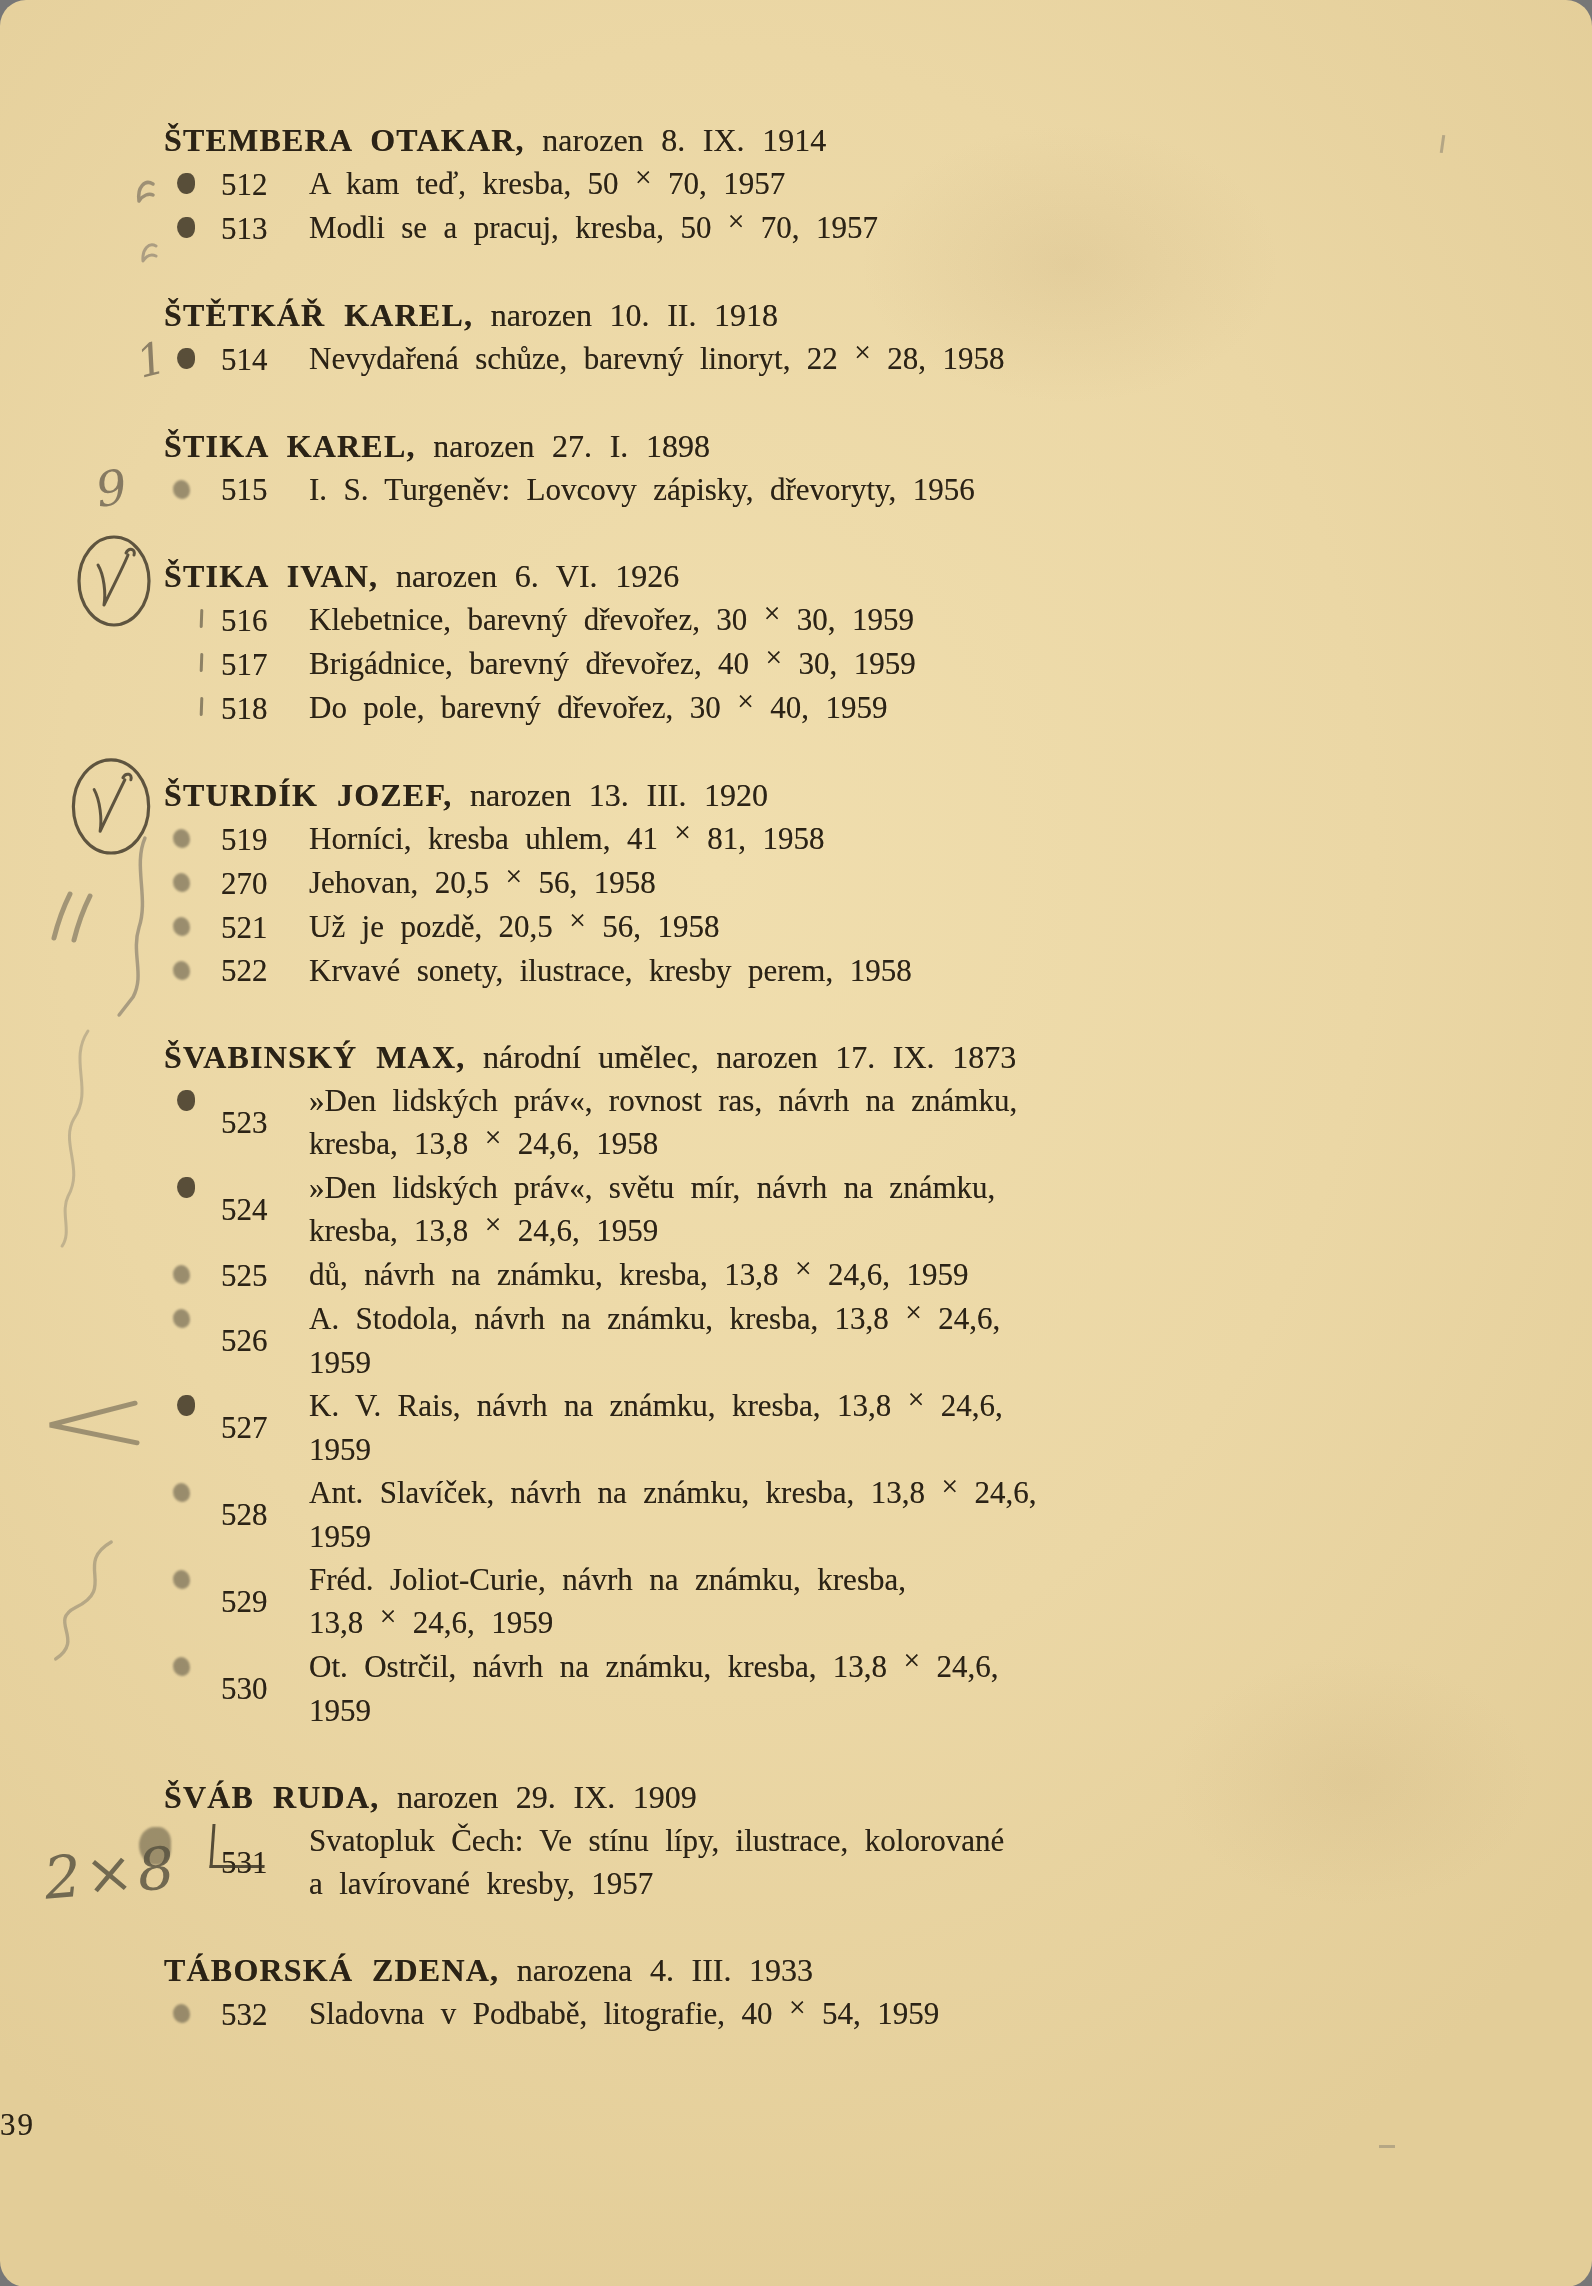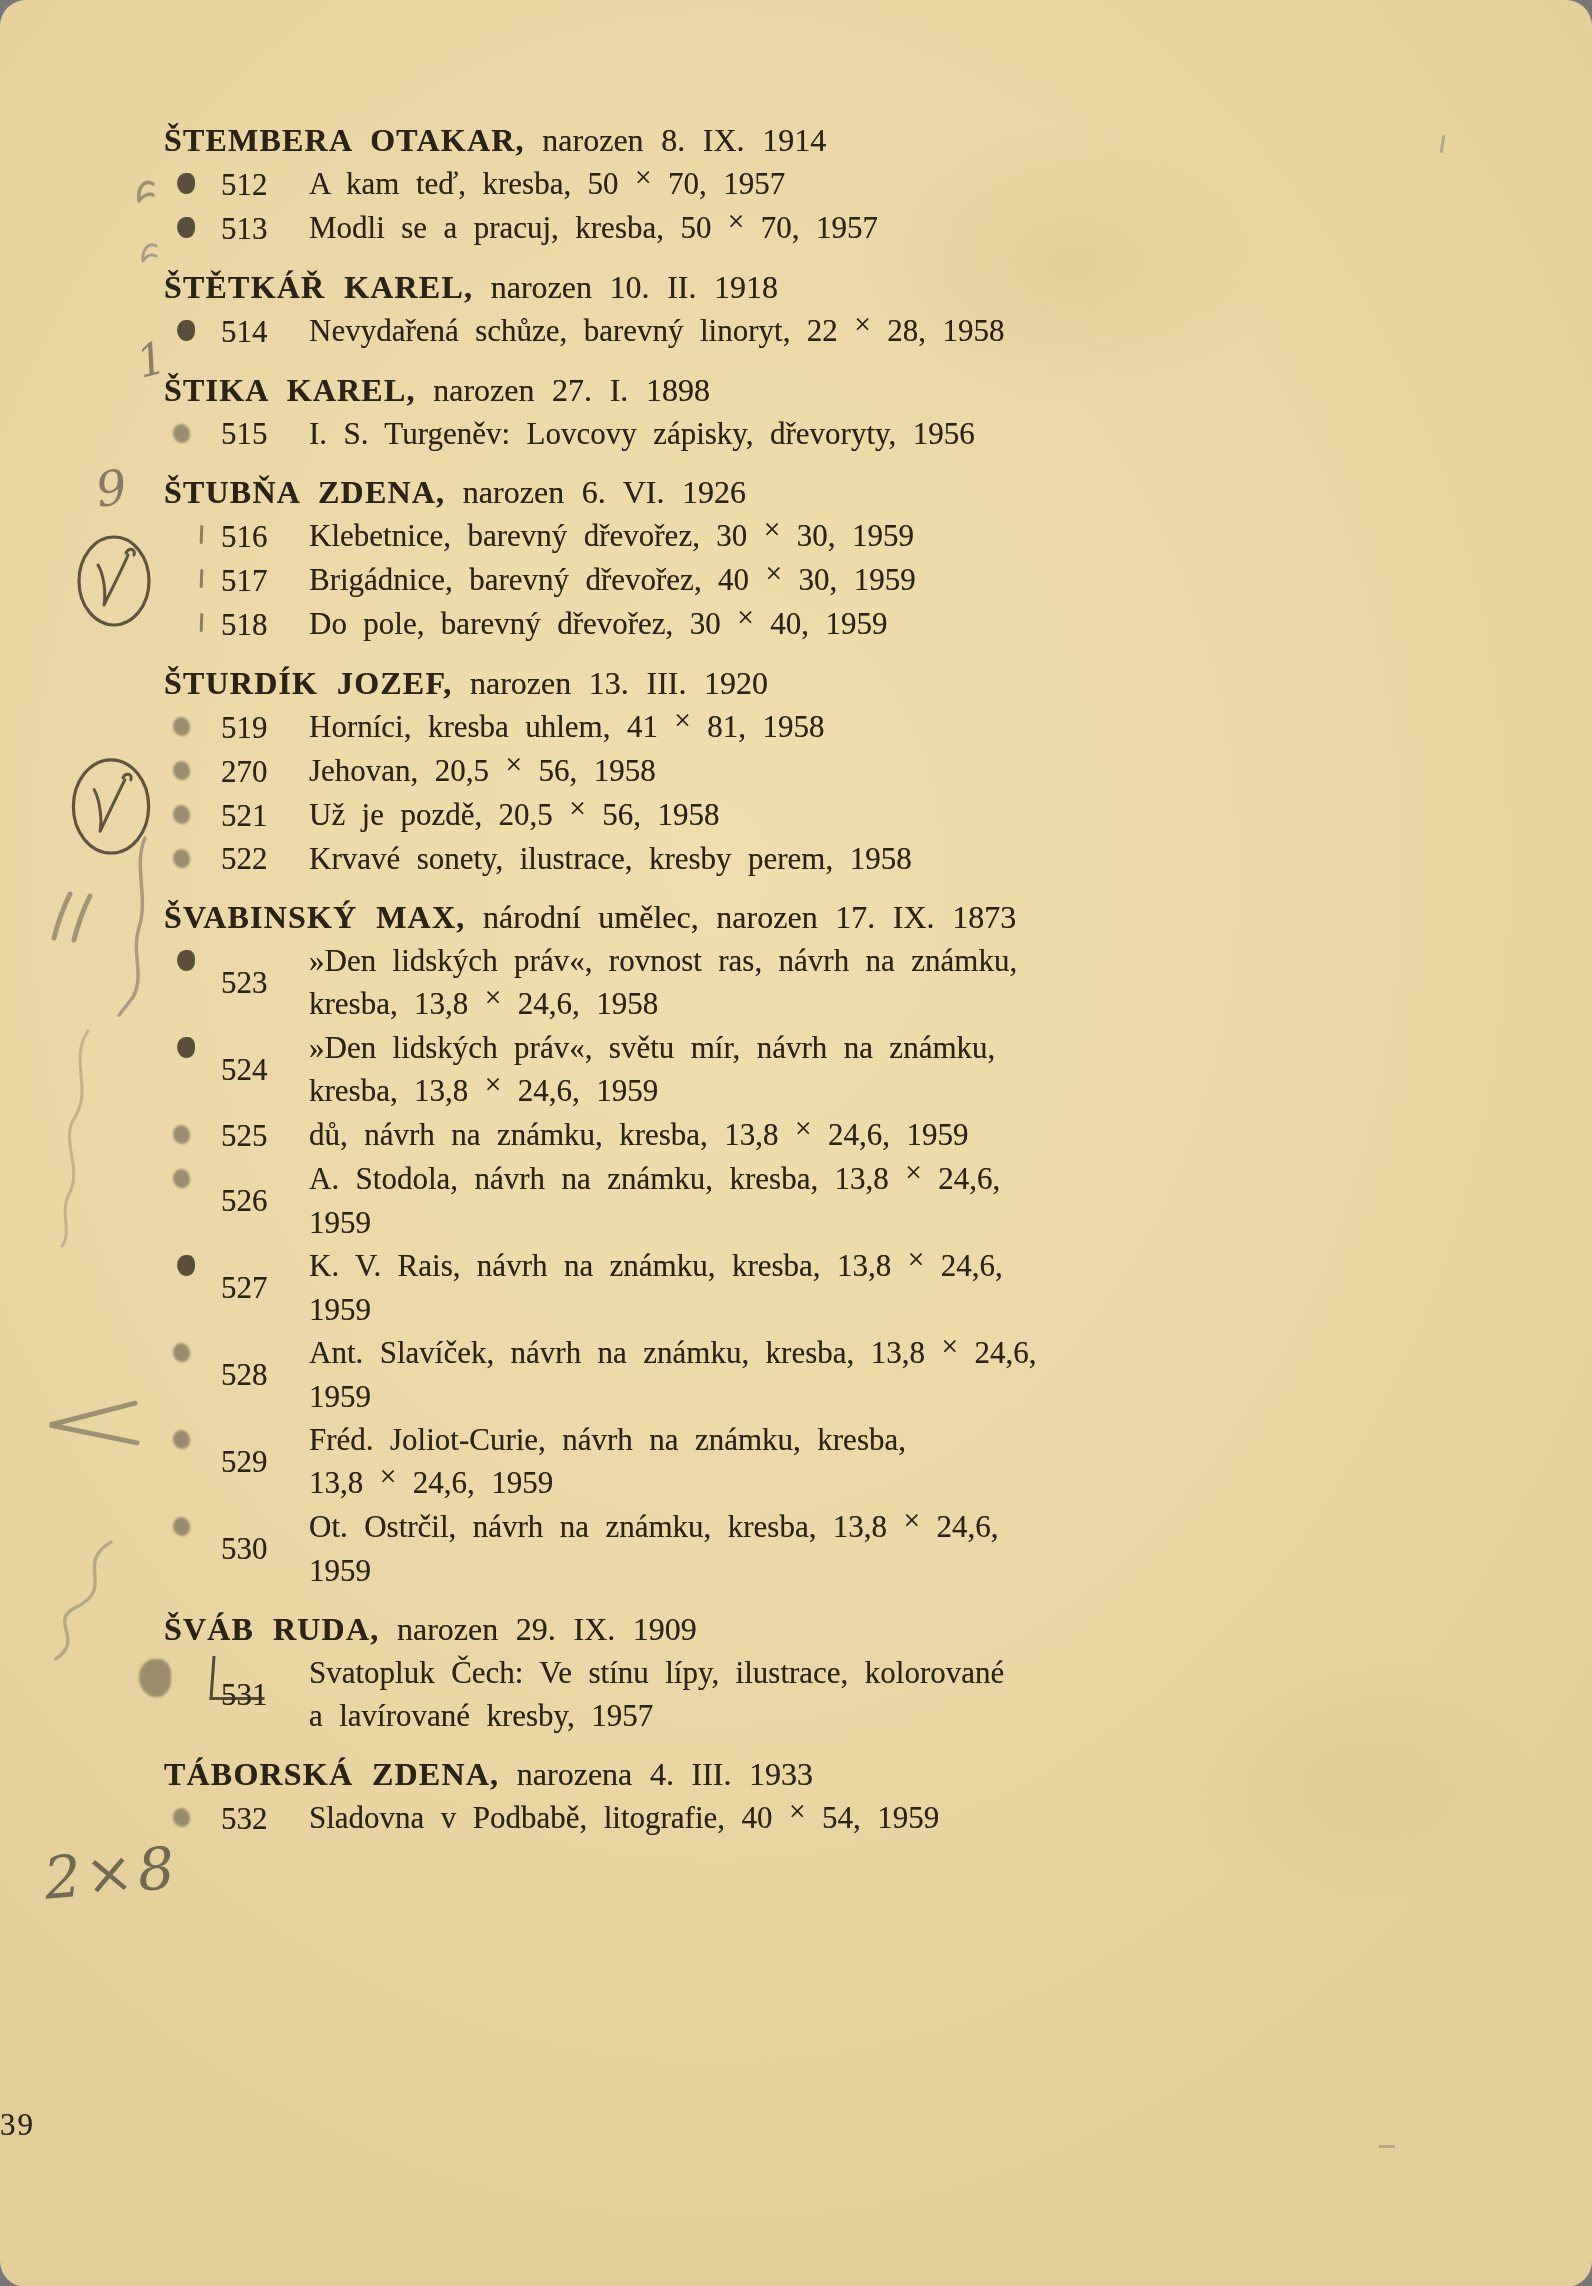--- a/index.html
+++ b/index.html
@@ -10,21 +10,21 @@
     overflow:hidden;
     font-family:"Liberation Serif",serif;
     color:#2b2316;
     background:
       radial-gradient(ellipse 299px 199px at 1070px 264px, rgba(190,160,110,.18), rgba(190,160,110,0) 70%),
       radial-gradient(ellipse 259px 179px at 1353px 1781px, rgba(185,155,105,.14), rgba(185,155,105,0) 70%),
       radial-gradient(ellipse 1194px 1493px at 45% 38%, #f0deae 0%, #ebd7a5 55%, #e3cd98 100%);
     border-radius: 26px;
   }
   .content{position:absolute;left:221px;top:119px;width:1264px;}
-  .section{margin-top:16px;}
+  .section{margin-top:44px;}
   .section:first-child{margin-top:0;}
   .header{margin-left:-57px;font-size:32px;line-height:43px;word-spacing:.30em;
           text-shadow:0 0 0.6px rgba(40,32,20,.55);}
   .hname{font-weight:bold;letter-spacing:1.2px;}
   .entry{display:flex;position:relative;font-size:31px;line-height:43px;word-spacing:.28em;
          text-shadow:0 0 0.5px rgba(40,32,20,.5);align-items:center;}
   .num{width:88px;flex:none;}
   .body{flex:1;}
   .line{white-space:nowrap;}
   .dimx{display:inline-block;transform:translateY(-7px);font-size:.95em;}
@@ -85,21 +85,21 @@
         <div class="header"><span class="hname">ŠTIKA KAREL,</span><span class="hinfo"> narozen 27. I. 1898</span></div>
         <div class="entry">
           <span class="mark dot-gray"></span>
           <span class="num">515</span>
           <div class="body">
             <div class="line">I. S. Turgeněv: Lovcovy zápisky, dřevoryty, 1956</div>
           </div>
         </div>
       </div>
       <div class="section">
-        <div class="header"><span class="hname">ŠTUBŇA ZDENA,</span><span class="hinfo"> narozen 6. VI. 1926</span></div>
+        <div class="header"><span class="hname">ŠTIKA IVAN,</span><span class="hinfo"> narozen 6. VI. 1926</span></div>
         <div class="entry">
           <span class="mark tick"></span>
           <span class="num">516</span>
           <div class="body">
             <div class="line">Klebetnice, barevný dřevořez, 30 <span class="dimx">×</span> 30, 1959</div>
           </div>
         </div>
         <div class="entry">
           <span class="mark tick"></span>
           <span class="num">517</span>

